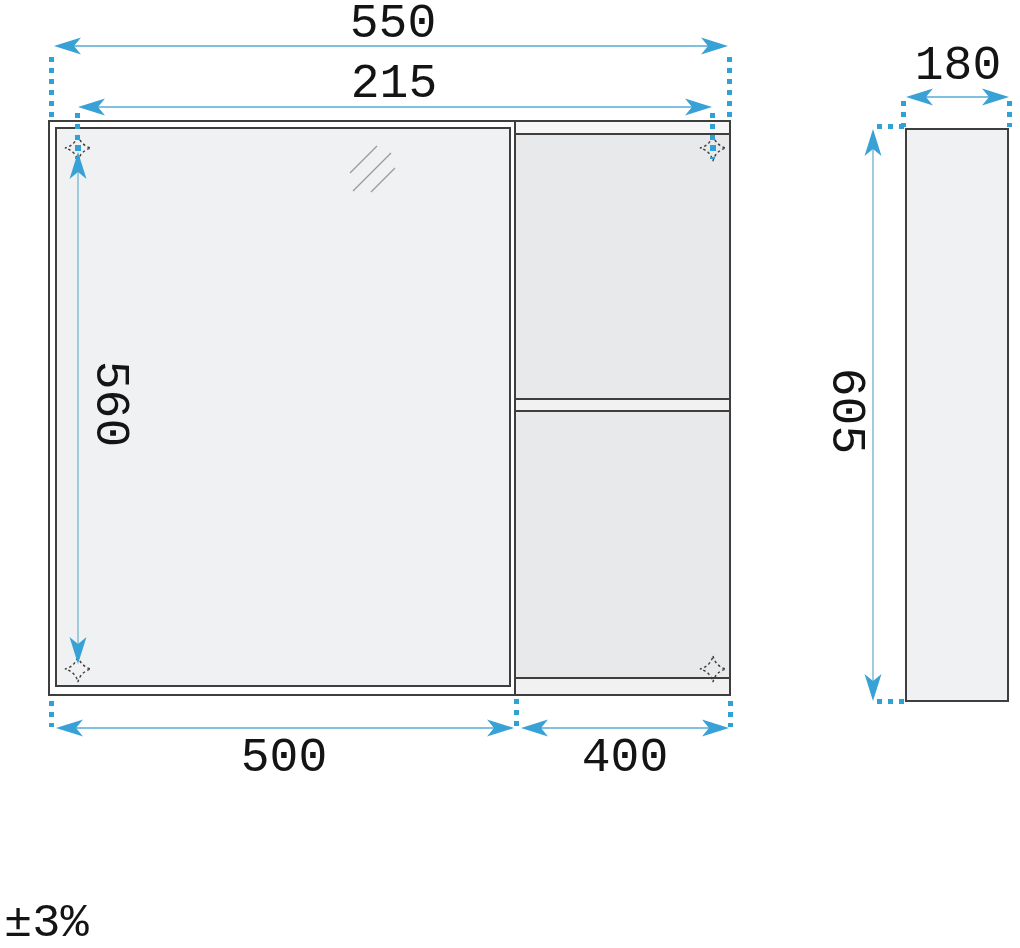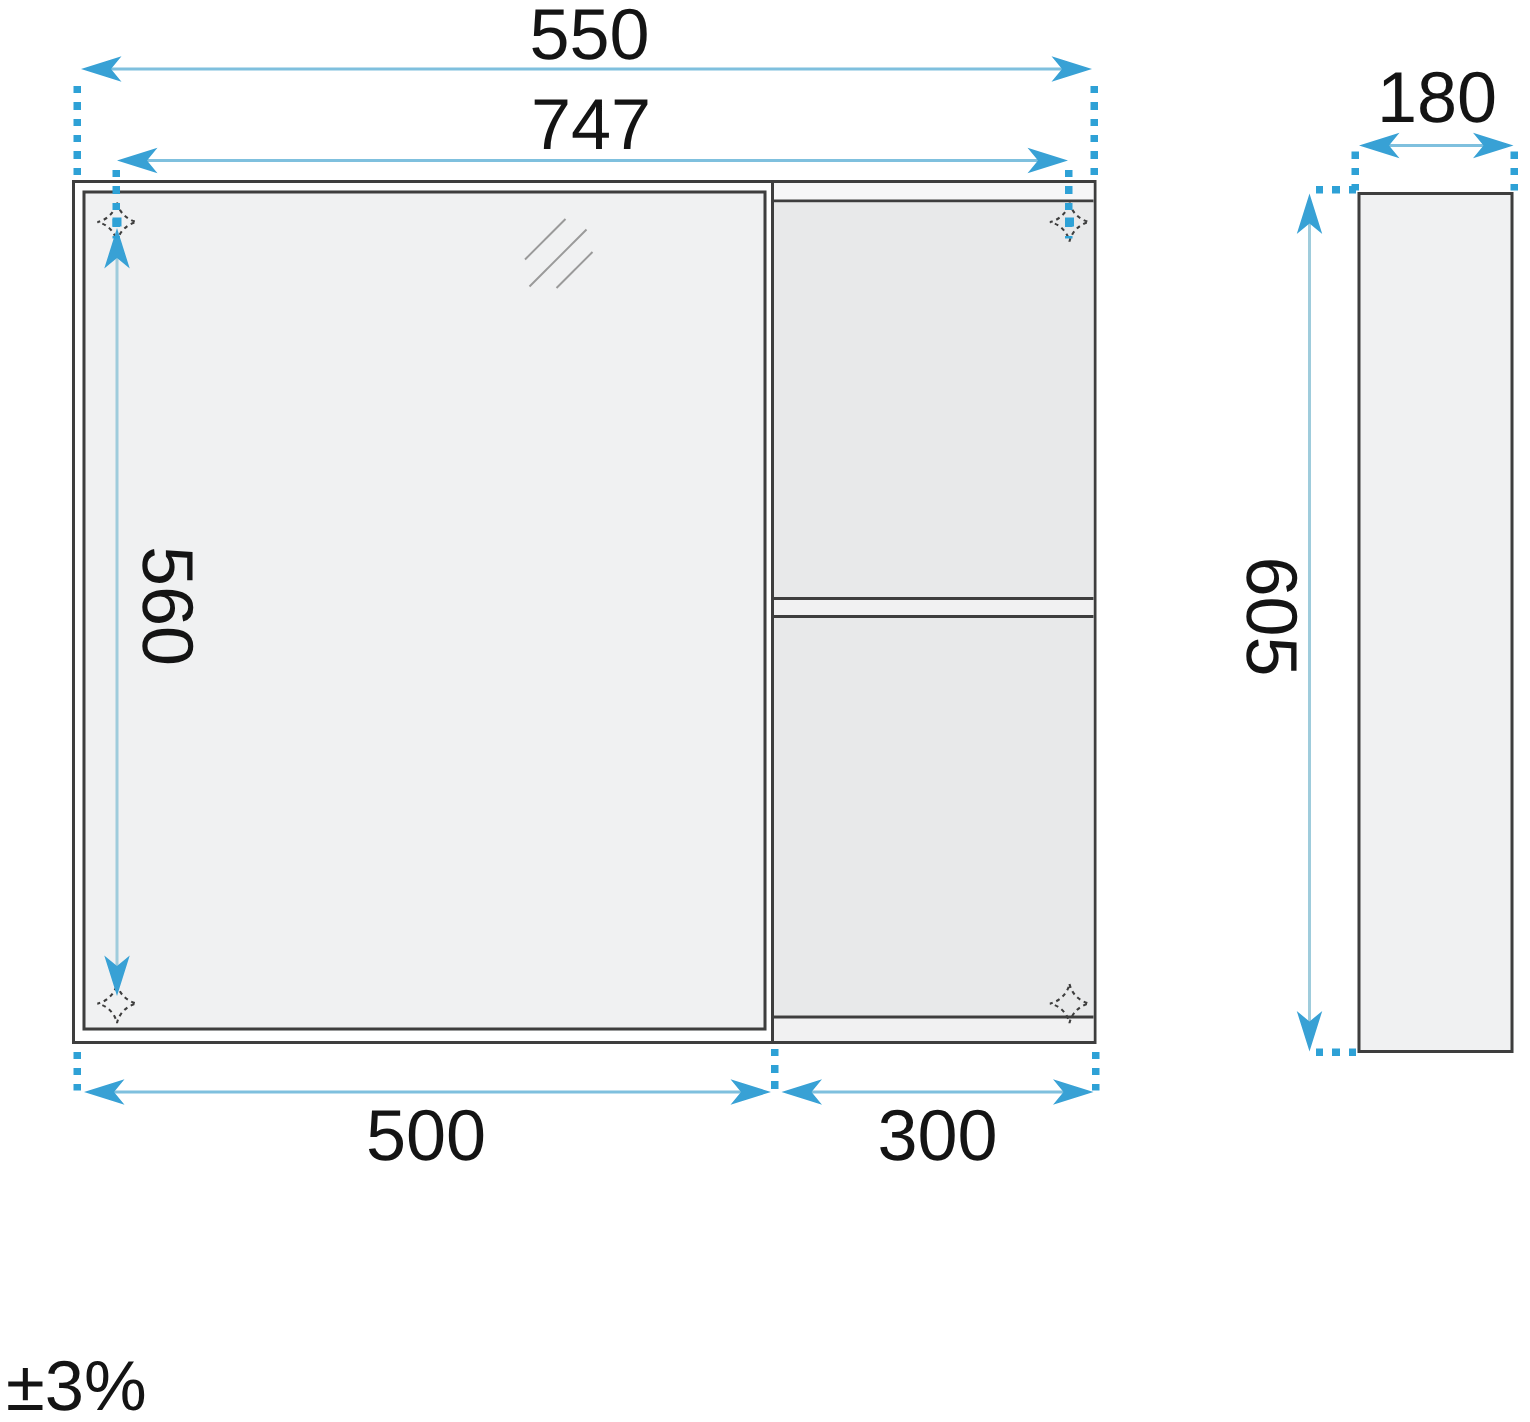--- a/index.html
+++ b/index.html
@@ -1,18 +1,18 @@
 <!DOCTYPE html>
 <html><head>
 <meta charset="utf-8">
 <style>
   html,body{margin:0;padding:0;background:#ffffff;}
   .canvas{
     position:relative;width:1020px;height:948px;background:#ffffff;overflow:hidden;
-    font-family:Liberation Sans, sans-serif;color:#161616;
+    font-family:Liberation Mono, monospace;color:#161616;
   }
   .abs{position:absolute;}
   
   .dim-label{
     position:absolute;font-size:48px;line-height:1;color:#141414;
     transform:translateX(-50%);white-space:nowrap;
   }
   .dim-label.vert{
     transform:translate(-50%,-50%) rotate(90deg);
   }
@@ -86,24 +86,24 @@
   <svg class="mount" style="left:63px;top:654px" viewBox="0 0 30 30">
     <path d="M15 2 C16.5 8.5 21.5 13.5 28 15 C21.5 16.5 16.5 21.5 15 28 C13.5 21.5 8.5 16.5 2 15 C8.5 13.5 13.5 8.5 15 2 Z" fill="none" stroke="#3e3e3e" stroke-width="1.4" stroke-dasharray="2.6 2.6"></path>
   </svg>
   <svg class="mount" style="left:698px;top:654px" viewBox="0 0 30 30">
     <path d="M15 2 C16.5 8.5 21.5 13.5 28 15 C21.5 16.5 16.5 21.5 15 28 C13.5 21.5 8.5 16.5 2 15 C8.5 13.5 13.5 8.5 15 2 Z" fill="none" stroke="#3e3e3e" stroke-width="1.4" stroke-dasharray="2.6 2.6"></path>
   </svg>
 
   <div class="side-panel"></div>
 
   <div class="dim-label" style="left:393px;top:0px">550</div>
-  <div class="dim-label" style="left:394px;top:60px">747</div>
+  <div class="dim-label" style="left:394px;top:60px">215</div>
   <div class="dim-label vert" style="left:110px;top:404px">560</div>
   <div class="dim-label" style="left:284px;top:734px">500</div>
-  <div class="dim-label" style="left:625px;top:734px">300</div>
+  <div class="dim-label" style="left:625px;top:734px">400</div>
   <div class="dim-label" style="left:958px;top:42px">180</div>
   <div class="dim-label vert" style="left:846px;top:411px">605</div>
   <div class="tol-label" style="left:4px;top:900px">±3%</div>
 
   <svg class="abs" style="left:50px;top:37px" width="682" height="18" viewBox="0 0 682 18">
     <line x1="8" y1="9" x2="674" y2="9" stroke="#7fc0de" stroke-width="2"></line>
     <polygon points="4,9 31,0.5 24,9 31,17.5" fill="#38a1d5"></polygon>
     <polygon points="678,9 651,0.5 658,9 651,17.5" fill="#38a1d5"></polygon>
   </svg>
 

